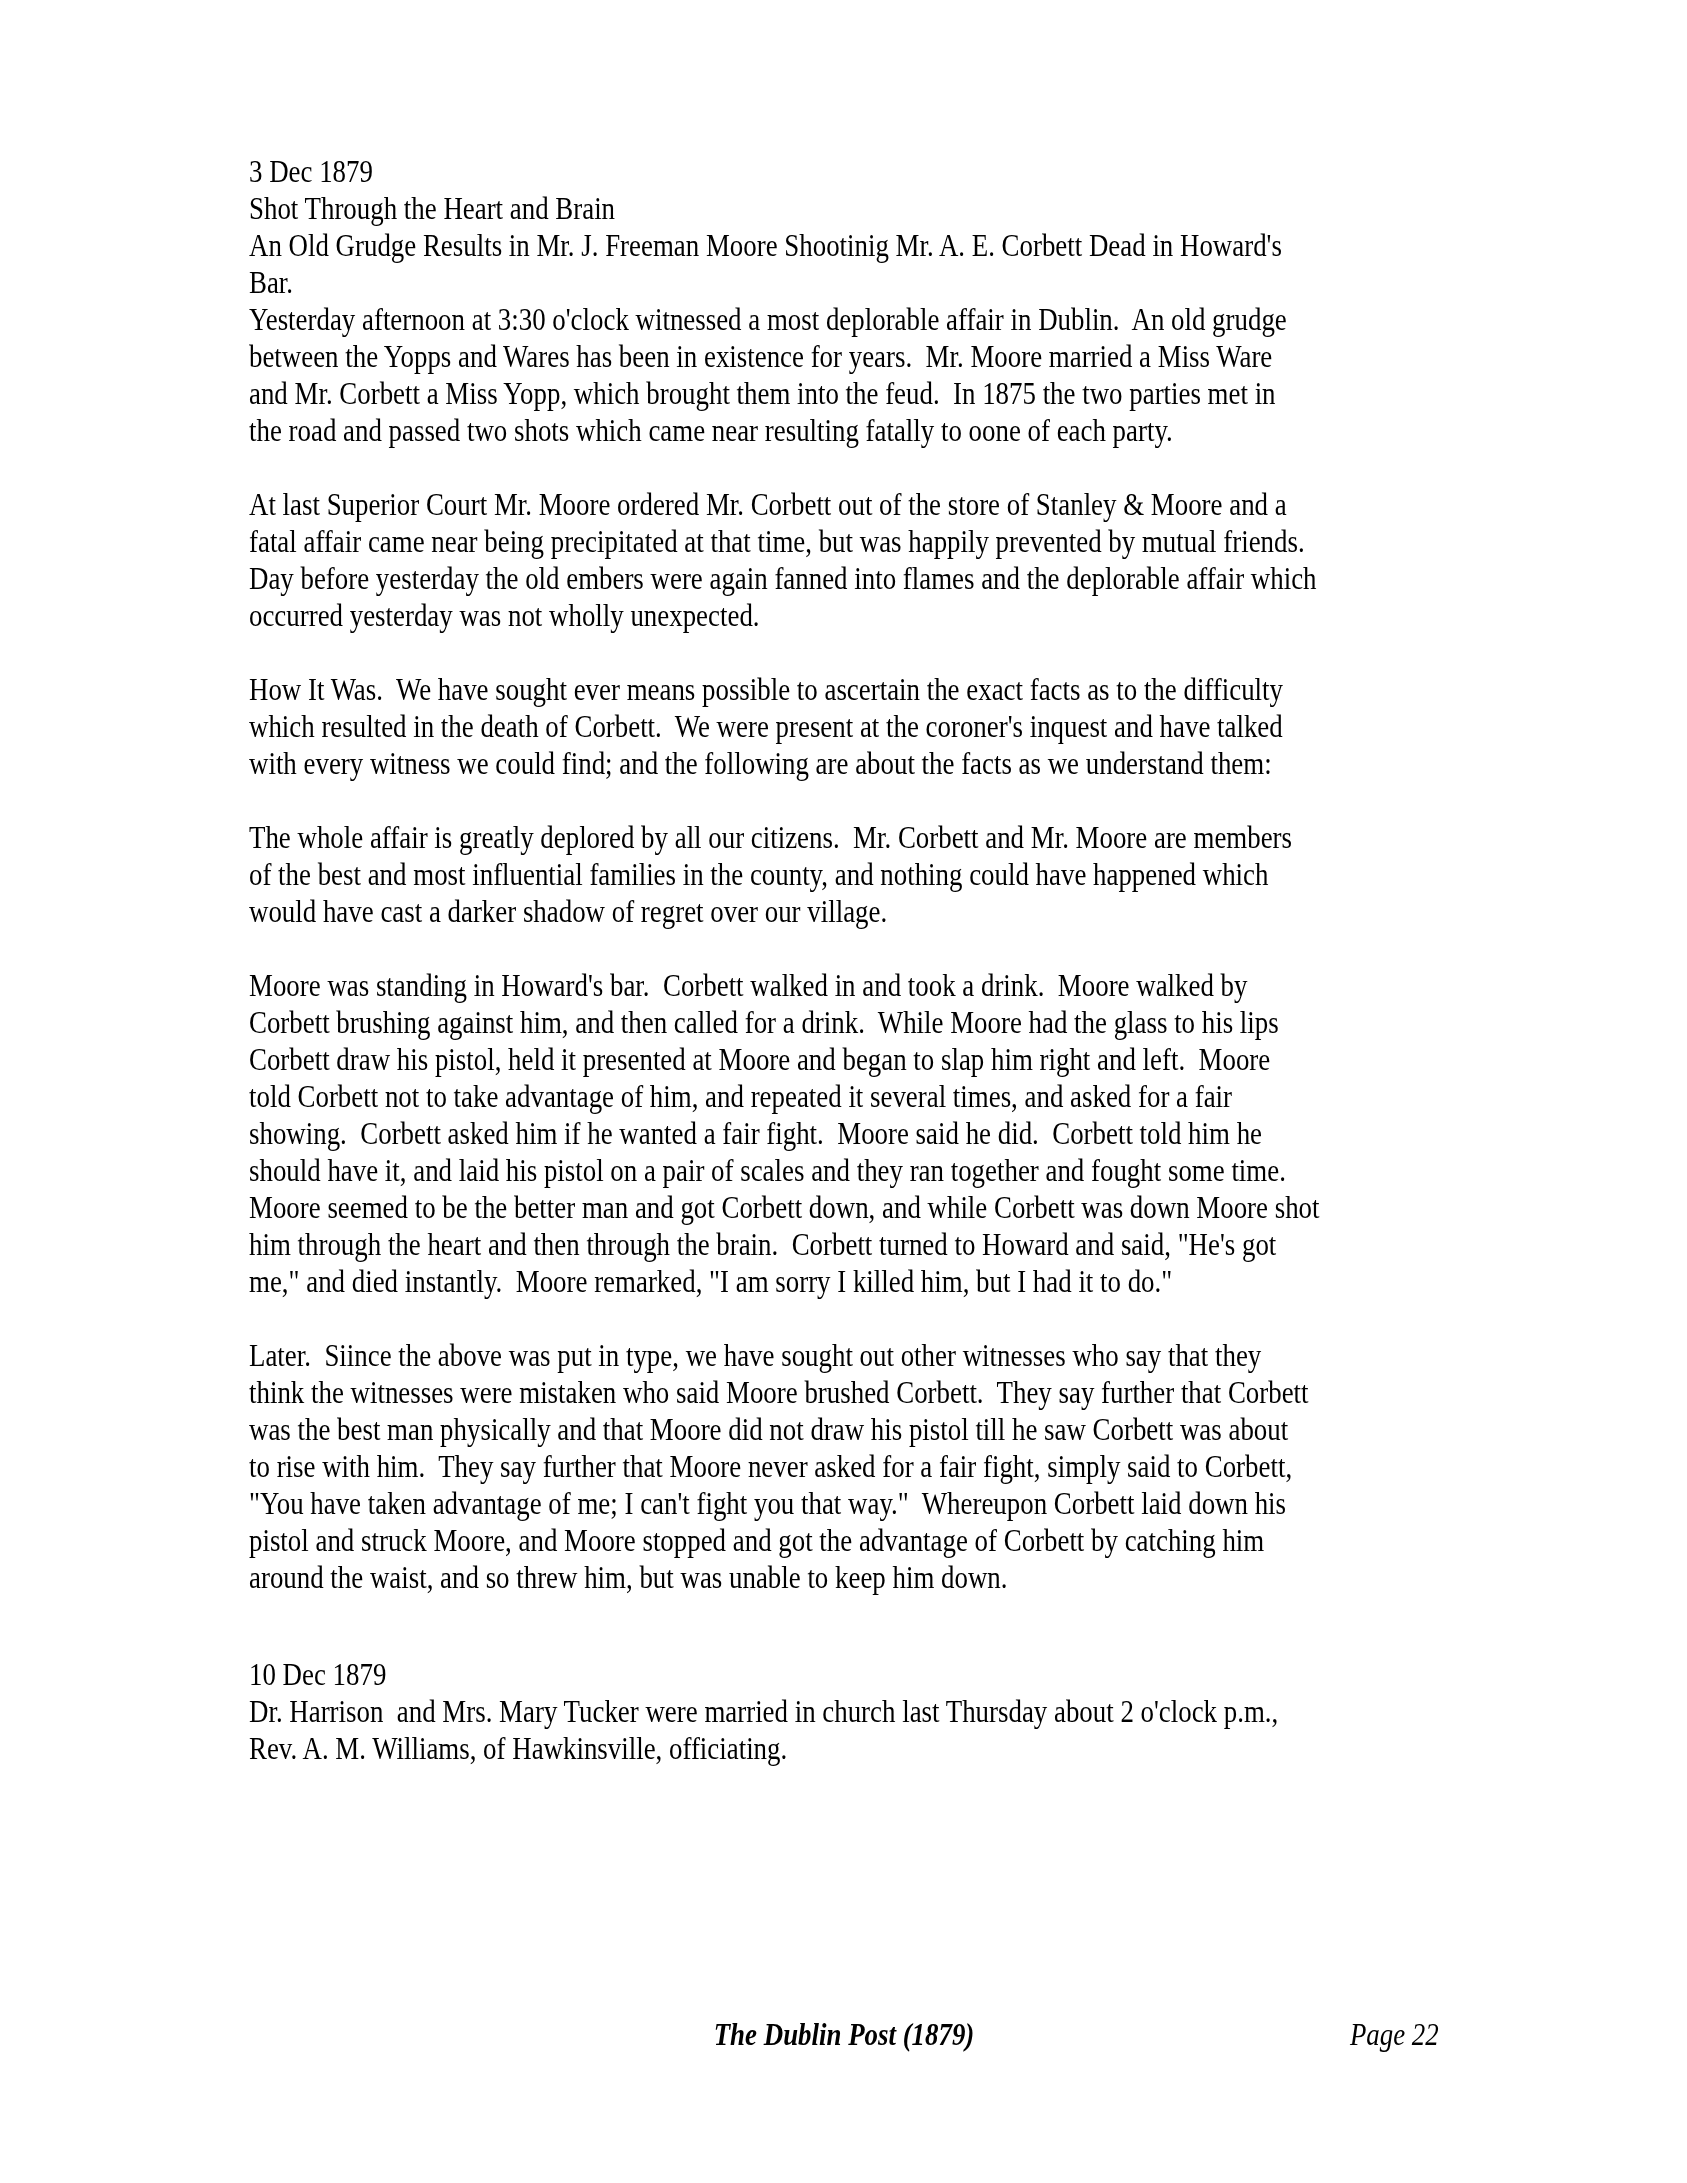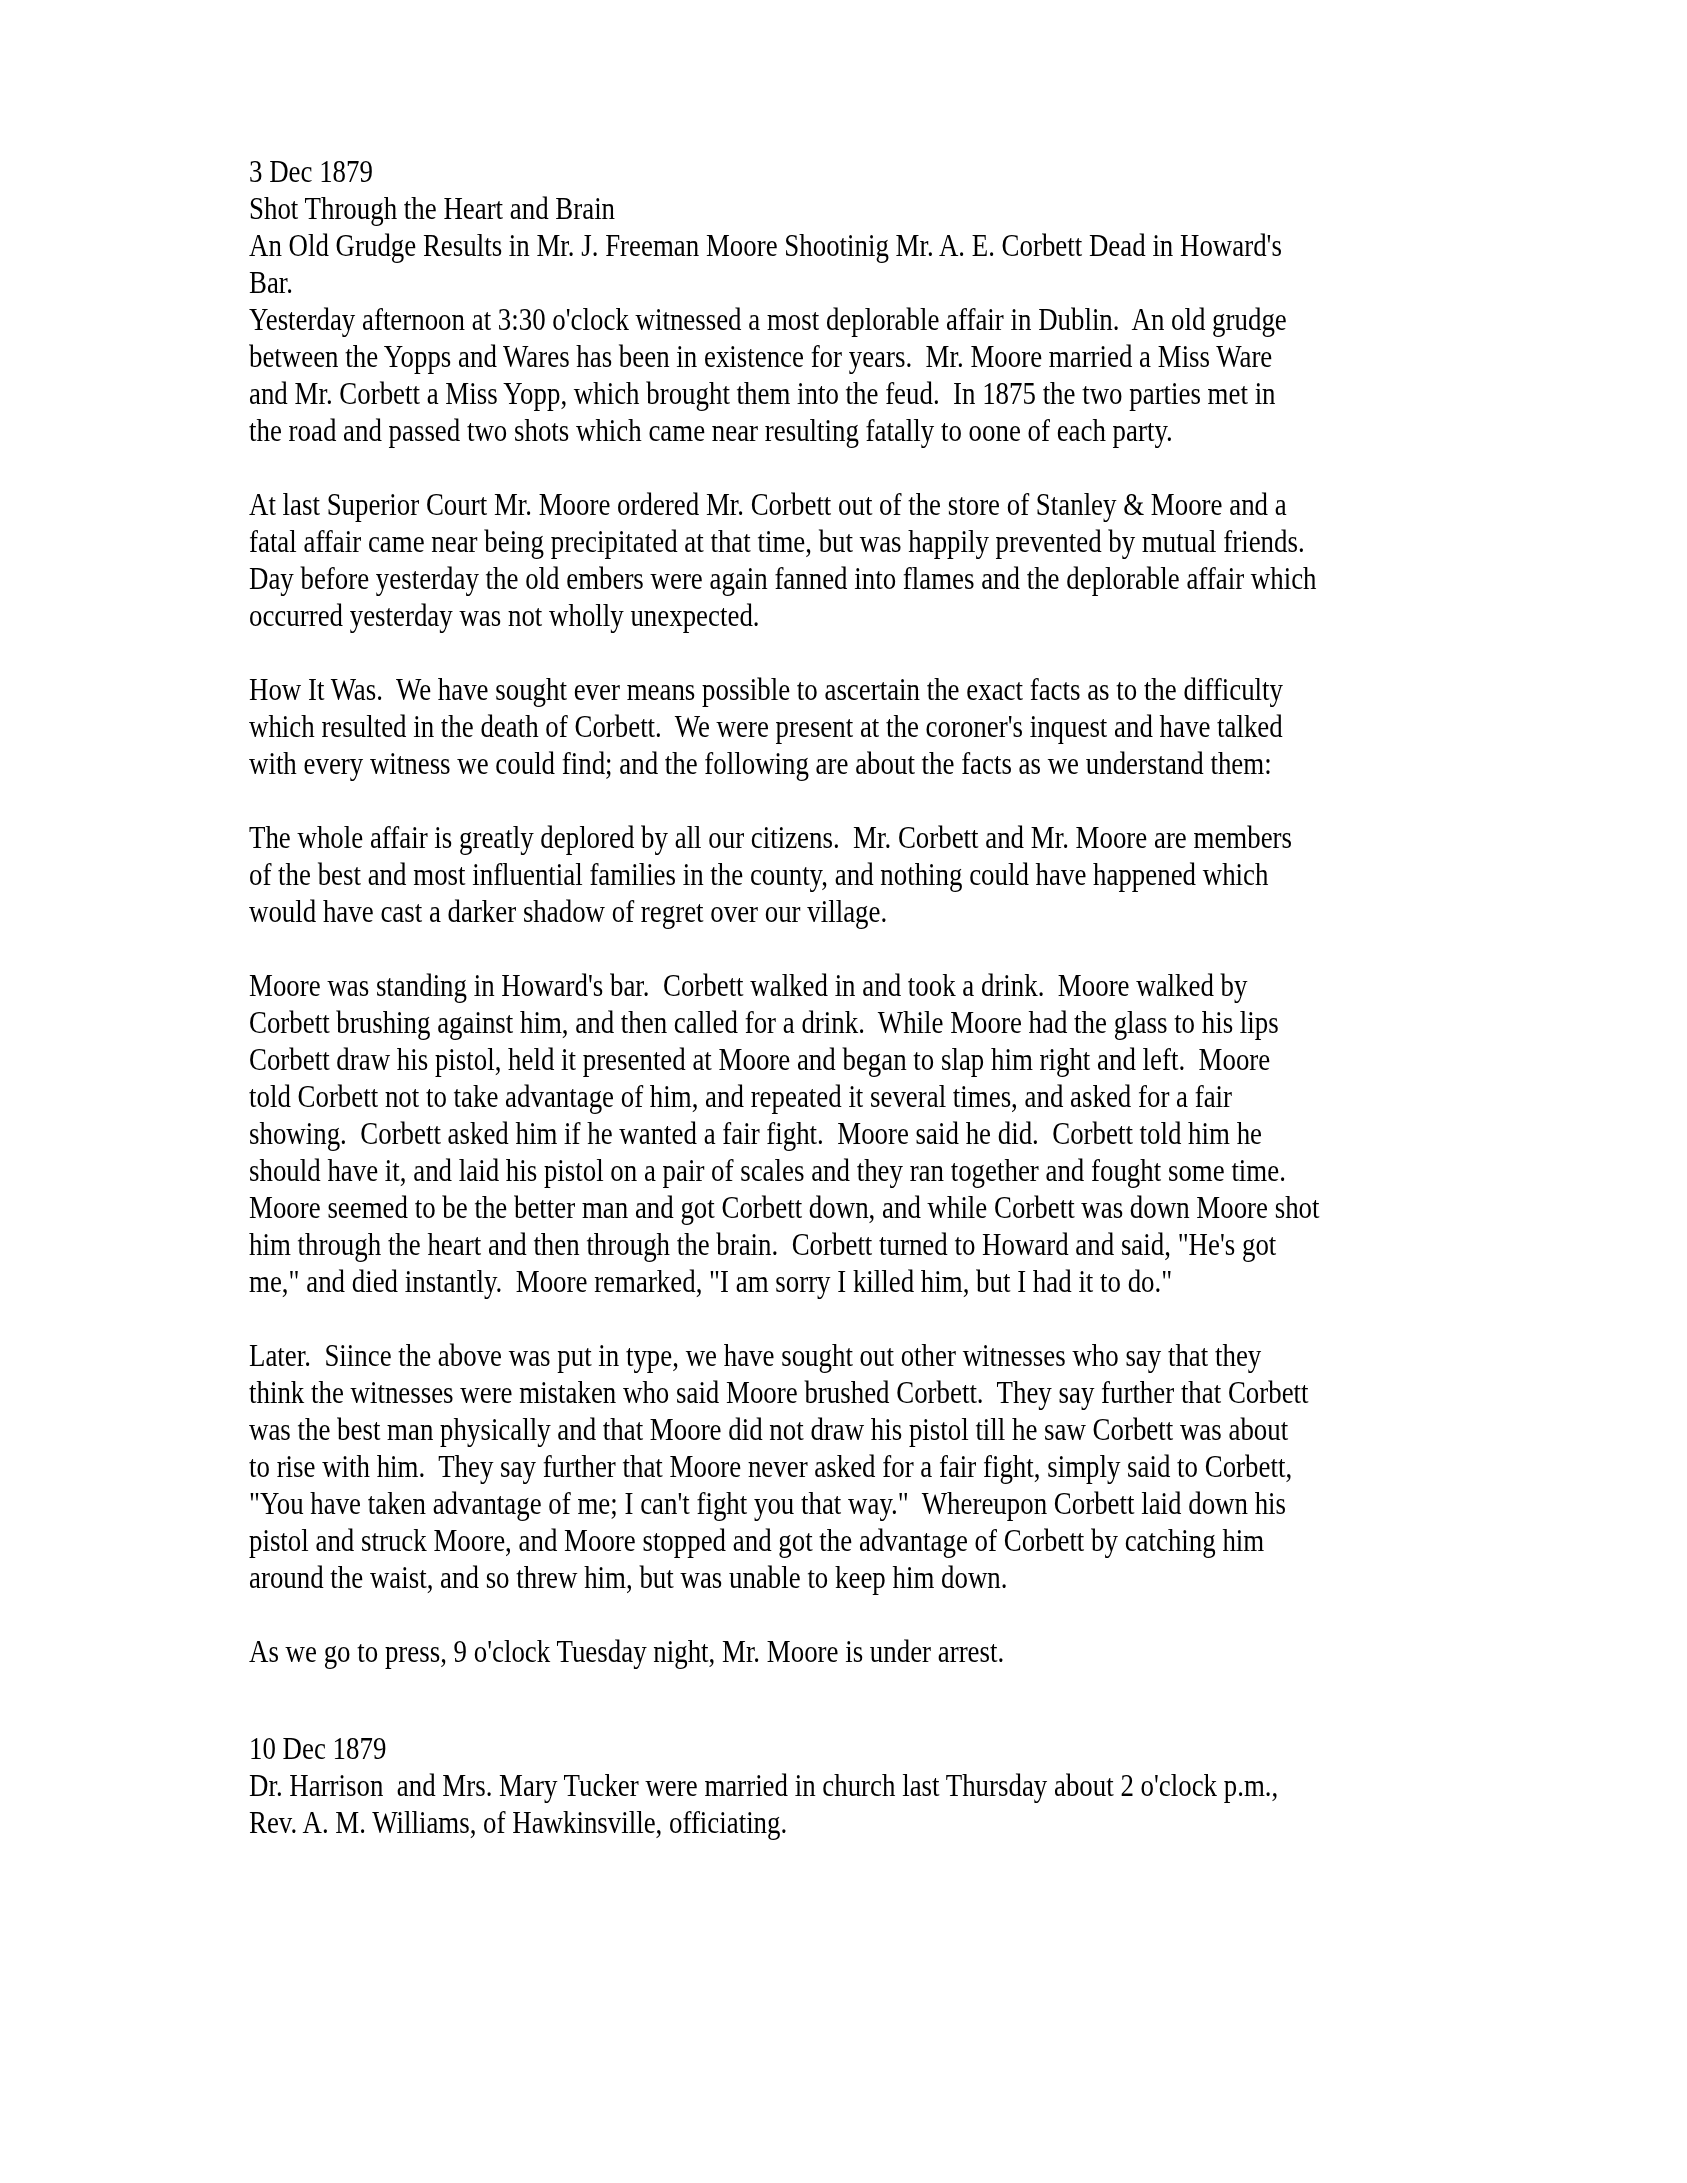--- a/index.html
+++ b/index.html
@@ -110,25 +110,26 @@
       </div>
       <div class="para">
         <div class="line">Later.  Siince the above was put in type, we have sought out other witnesses who say that they</div>
         <div class="line">think the witnesses were mistaken who said Moore brushed Corbett.  They say further that Corbett</div>
         <div class="line">was the best man physically and that Moore did not draw his pistol till he saw Corbett was about</div>
         <div class="line">to rise with him.  They say further that Moore never asked for a fair fight, simply said to Corbett,</div>
         <div class="line">"You have taken advantage of me; I can't fight you that way."  Whereupon Corbett laid down his</div>
         <div class="line">pistol and struck Moore, and Moore stopped and got the advantage of Corbett by catching him</div>
         <div class="line">around the waist, and so threw him, but was unable to keep him down.</div>
       </div>
-      <div class="para">
-        <div class="line">As we go to press, 9 o'clock Tuesday night, Mr. Moore is under arrest.</div>
-      </div>
       <div class="para gap-3">
         <div class="line">10 Dec 1879</div>
         <div class="line">Dr. Harrison  and Mrs. Mary Tucker were married in church last Thursday about 2 o'clock p.m.,</div>
         <div class="line">Rev. A. M. Williams, of Hawkinsville, officiating.</div>
       </div>
     </div>
 
+  <div class="footer">
+    <span class="footer-title">The Dublin Post (1879)</span>
+    <span class="footer-page">Page 22</span>
+  </div>
 
 </div>
 
 
 </body></html>

